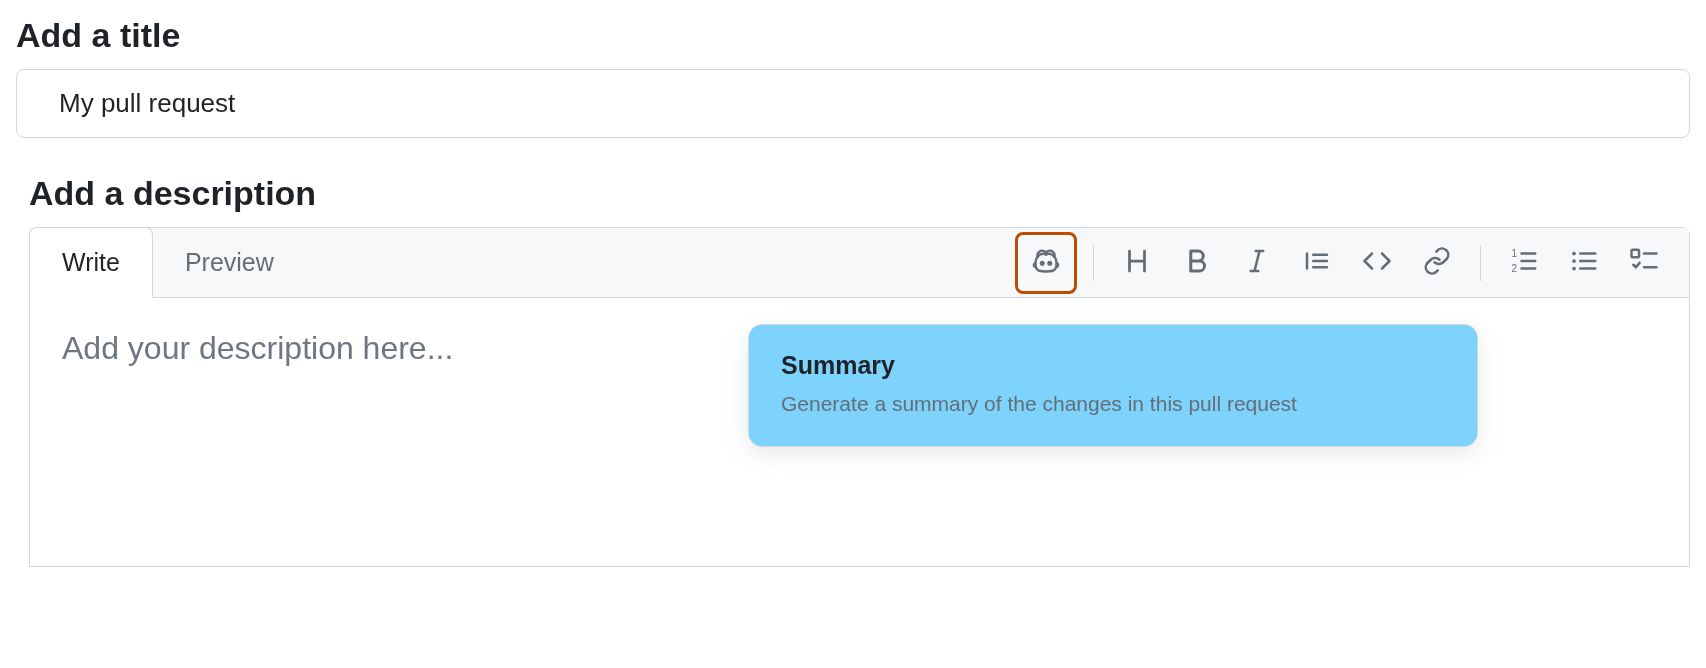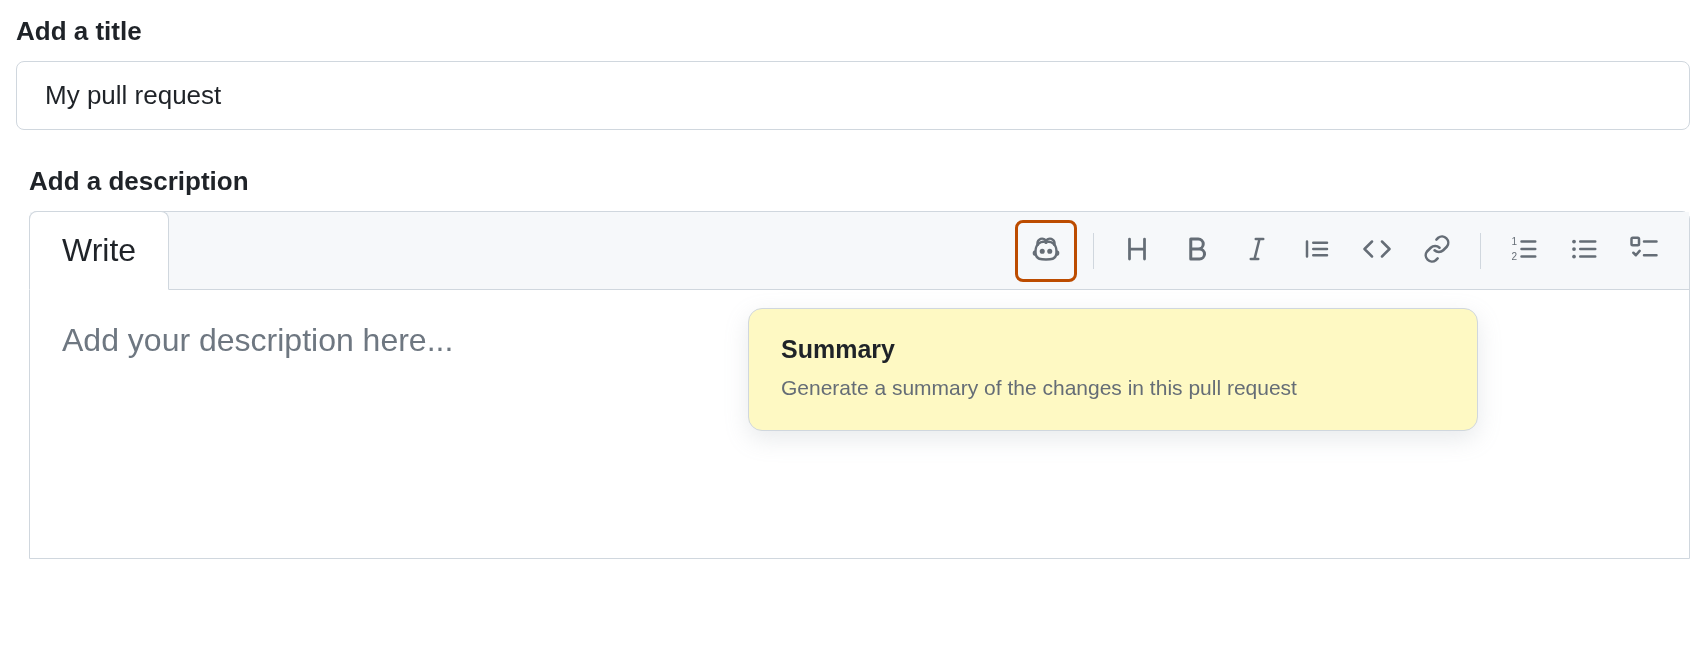--- a/index.html
+++ b/index.html
@@ -8,29 +8,29 @@
       box-sizing: border-box;
     }
     body {
       font-family: -apple-system, BlinkMacSystemFont, "Segoe UI", Helvetica, Arial, sans-serif;
       background: #ffffff;
       color: #1f2328;
       padding: 16px;
       width: 1706px;
     }
     .section-label {
-      font-size: 26px;
+      font-size: 34px;
       font-weight: 600;
       color: #1f2328;
       margin-bottom: 14px;
     }
     .title-input {
       width: 100%;
       font-size: 26px;
-      padding: 18px 28px;
+      padding: 18px 42px;
       border: 1px solid #d0d7de;
       border-radius: 8px;
       background: #ffffff;
       color: #1f2328;
       outline: none;
       font-family: inherit;
     }
     .desc-section {
       margin-top: 36px;
       padding-left: 13px;
@@ -47,21 +47,21 @@
       align-items: stretch;
       background: #f6f8fa;
       border-bottom: 1px solid #d0d7de;
     }
     .tabs {
       display: flex;
       align-items: stretch;
     }
     .tab {
       padding: 20px 32px;
-      font-size: 32px;
+      font-size: 25px;
       font-weight: 400;
       color: #656d76;
       cursor: pointer;
       background: transparent;
       border: none;
       position: relative;
     }
     .tab.active {
       background: #ffffff;
       color: #1f2328;
@@ -133,21 +133,21 @@
       min-height: 200px;
     }
     .editor-textarea::placeholder {
       color: #6e7781;
     }
     .popover {
       position: absolute;
       top: 96px;
       left: 718px;
       width: 730px;
-      background: #fef9c3;
+      background: #7dd3fc;
       border: 1px solid #d0d7de;
       border-radius: 14px;
       box-shadow: 0 8px 24px rgba(140, 149, 159, 0.2);
       padding: 26px 32px;
       z-index: 10;
     }
     .popover-title {
       font-size: 25px;
       font-weight: 600;
       color: #1f2328;
@@ -167,20 +167,21 @@
 <div class="section-label">Add a title</div>
 <input class="title-input" type="text" value="My pull request" style="">
 
 <div class="desc-section">
   <div class="section-label">Add a description</div>
 
   <div class="editor-container">
     <div class="editor-header">
       <div class="tabs">
         <button class="tab active">Write</button>
+        <button class="tab inactive">Preview</button>
       </div>
 
       <div class="toolbar">
         <button class="toolbar-btn copilot-btn">
           <span>
             <svg viewBox="0 0 24 24" fill="none" stroke="currentColor" stroke-width="1.6">
               <path d="M12 7c-3 0-4.5 0.5-5.5 2C5.5 10 5 11.5 5 14c0 2.5 1 4 2.5 4.5C9 19 10.5 19 12 19s3 0 4.5-0.5C18 18 19 16.5 19 14c0-2.5-0.5-4-1.5-5C16.5 7.5 15 7 12 7z"></path>
               <path d="M6.5 10c-0.5-2 0-3.5 1-4.2C8.5 5 10 5 11 5.5c0.8 0.4 1 1.5 1 3"></path>
               <path d="M17.5 10c0.5-2 0-3.5-1-4.2C15.5 5 14 5 13 5.5c-0.8 0.4-1 1.5-1 3"></path>
               <circle cx="9.5" cy="13.5" r="0.9" fill="currentColor"></circle>

